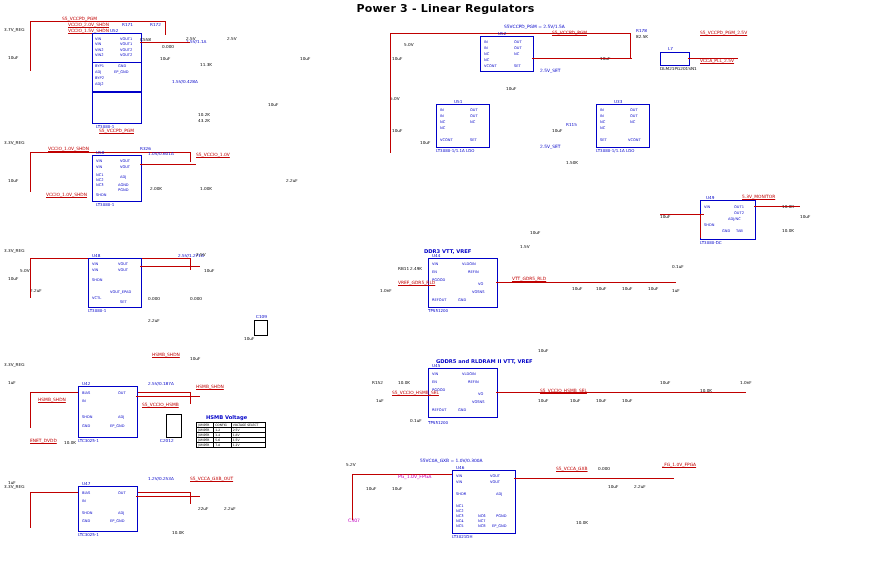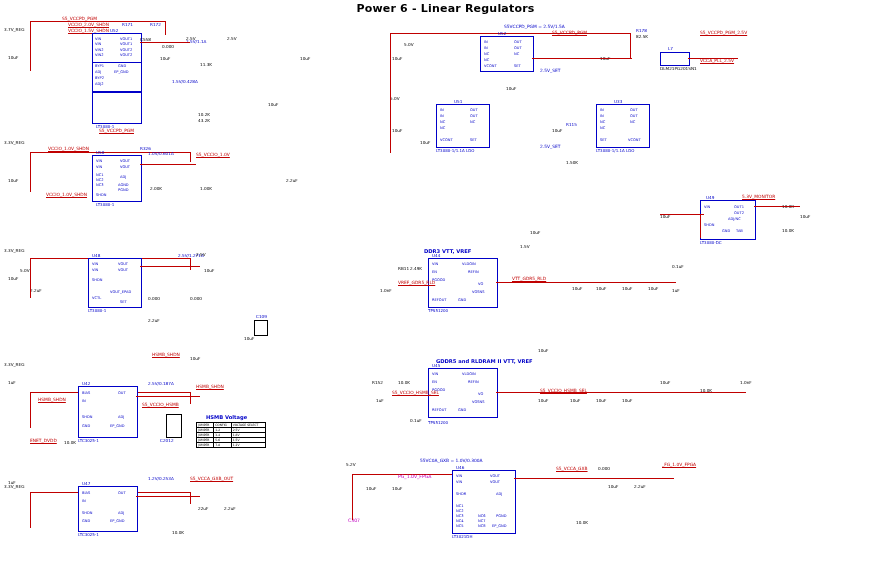--- a/index.html
+++ b/index.html
@@ -24,21 +24,21 @@
   .ic-title{position:absolute;white-space:nowrap;font-size:4px;color:#0000c8;}
   .tbl{position:absolute;border:1px solid #000;background:#fff;font-size:3px;
        border-collapse:collapse;}
   .tbl td{border:0.4px solid #000;padding:0 1px;color:#000;white-space:nowrap;}
 </style>
 </head>
 <body>
 
 <div id="sheet">
 
-  <div class="title">Power 6 - Linear Regulators</div>
+  <div class="title">Power 3 - Linear Regulators</div>
 
   <div class="net" style="left:62px;top:16px;">S5_VCCPD_PGM</div>
   <div class="wire" style="left:30px;top:21px;width:135px;height:0.8px;"></div>
 
   <div class="net" style="left:68px;top:22px;">VCCIO_2.0V_SHDN</div>
   <div class="net" style="left:68px;top:28px;">VCCIO_1.5V_SHDN</div>
   <div class="lbl" style="left:122px;top:22px;color:#0000c8;">R171</div>
   <div class="lbl" style="left:150px;top:22px;color:#0000c8;">R172</div>
 
   <div class="lbl" style="left:4px;top:27px;">3.7V_REG</div>

